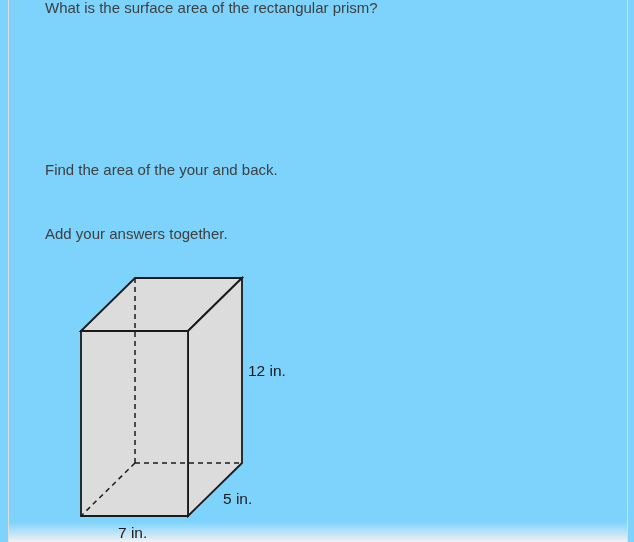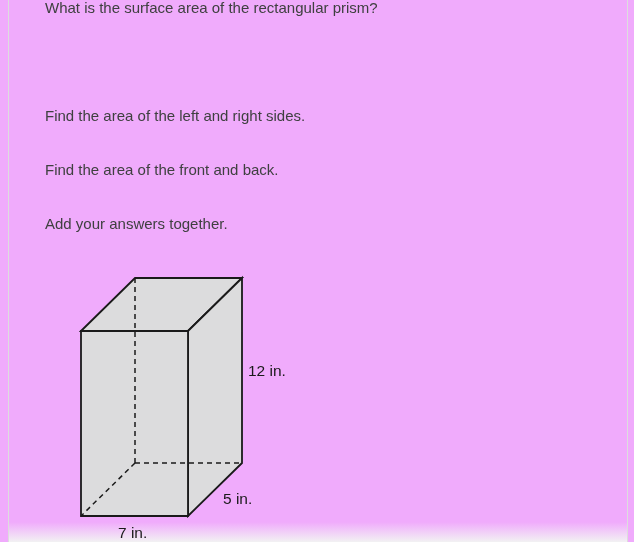--- a/index.html
+++ b/index.html
@@ -3,21 +3,21 @@
 <meta charset="utf-8">
 <style>
   * { margin: 0; padding: 0; box-sizing: border-box; }
   html, body { width: 634px; height: 542px; background: #ffffff; overflow: hidden; }
   body { font-family: "Liberation Sans", "DejaVu Sans", sans-serif; }
 
   .page {
     position: relative;
     width: 634px;
     height: 542px;
-    background: #f0abfc;
+    background: #7dd3fc;
   }
 
   .panel-border-left {
     position: absolute;
     left: 8px; top: 0; bottom: 0;
     width: 1px;
     background: #dddddd;
   }
   .panel-border-right {
     position: absolute;
@@ -70,23 +70,22 @@
 </style>
 </head>
 <body>
 
 <div class="page">
 
   <div class="panel-border-left"></div>
   <div class="panel-border-right"></div>
 
   <p class="line" style="top:-2px">What is the surface area of the rectangular prism?</p>
-  <p class="line" style="top:106px">Find the area of the left and right sides.</p>
-  <p class="line" style="top:160px">Find the area of the front and back.</p>
-  <p class="line" style="top:214px">Add your answers together.</p>
+  <p class="line" style="top:160px">Find the area of the your and back.</p>
+  <p class="line" style="top:224px">Add your answers together.</p>
 
   <div class="bottom-fade"></div>
 
   <svg class="prism-svg" viewBox="0 0 634 542" aria-hidden="true">
 
     <polygon points="81,331 135,278 242,278 188,331" fill="#dcdcdd"></polygon>
     <polygon points="188,331 242,278 242,463 188,516" fill="#dcdcdd"></polygon>
     <polygon points="81,331 188,331 188,516 81,516" fill="#dcdcdd"></polygon>
 
     <path class="hidden-edges" d="M135 278 L135 463 M135 463 L242 463 M135 463 L81 516"></path>

